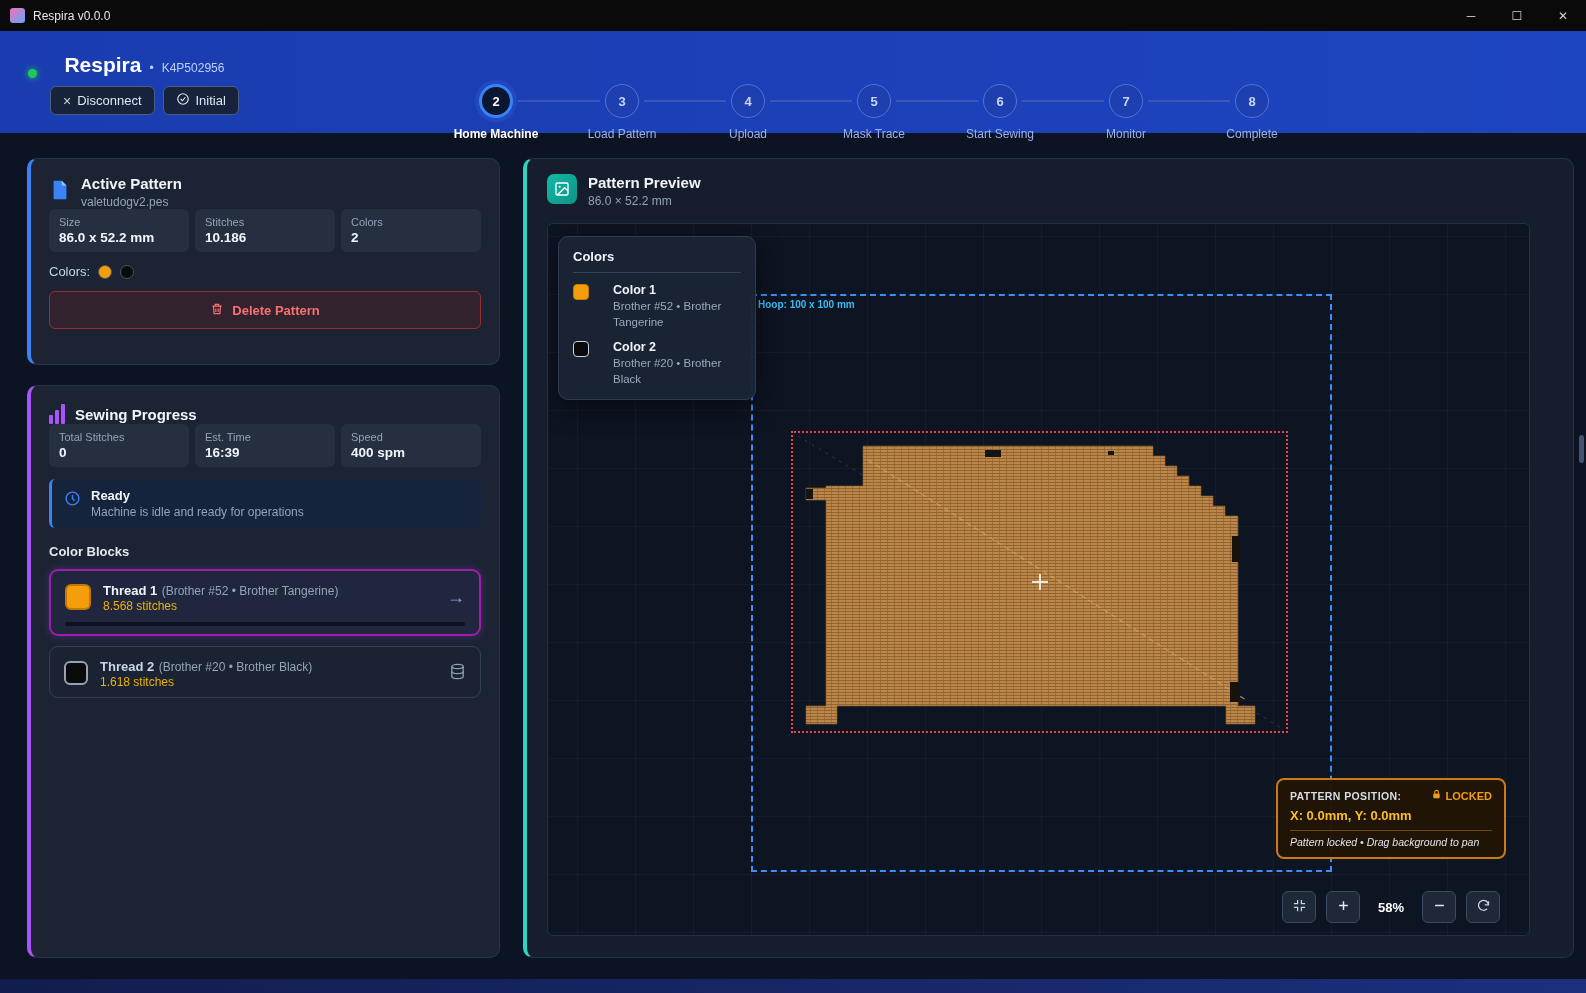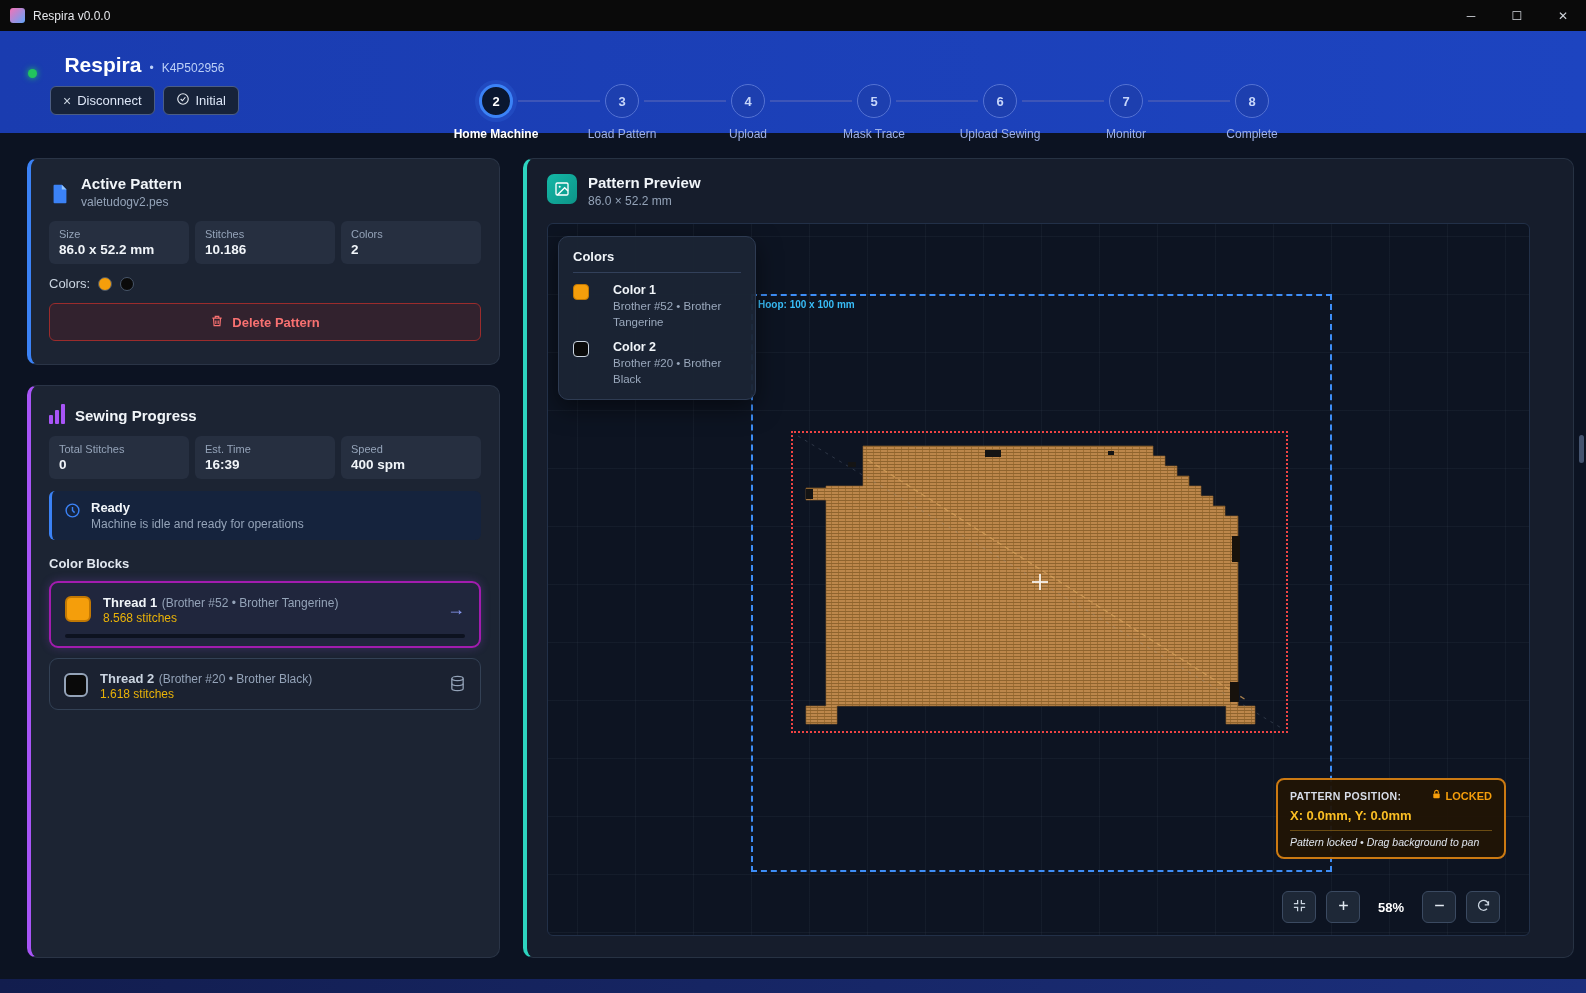--- a/index.html
+++ b/index.html
@@ -38,24 +38,24 @@
   .step.current .step-label { color:#ffffff; font-weight:bold; }
 
   
   .content { position:absolute; top:133px; left:0; right:0; bottom:0; background:#0c1322; }
   .card { background:#1c2433; border:1px solid #2a3446; border-radius:10px; }
 
   
   .left-col { position:absolute; left:27px; top:25px; width:473px; }
   .card-pattern { border-left:4px solid #3b82f6; height:207px; padding:16px 18px; margin-bottom:20px; overflow:hidden; }
   .card-sewing { border-left:4px solid #a855f7; height:573px; padding:16px 18px; overflow:hidden; }
-  .card-head { display:flex; align-items:flex-end; gap:10px; }
+  .card-head { display:flex; align-items:center; gap:10px; }
   .card-title { font-size:15px; font-weight:bold; color:#f1f5f9; }
   .card-sub { font-size:12px; color:#94a3b8; margin-top:3px; }
-  .stats-row { display:flex; gap:6px; margin-top:12px; }
+  .stats-row { display:flex; gap:6px; margin-top:0; }
   .stat-box { flex:1; background:#262f40; border-radius:6px; padding:7px 10px; }
   .stat-label { font-size:11px; color:#94a3b8; }
   .stat-value { font-size:13.5px; font-weight:bold; color:#f1f5f9; margin-top:2px; }
   .colors-row { display:flex; align-items:center; gap:8px; margin-top:12px; font-size:13px; color:#cbd5e1; }
   .color-dot { width:14px; height:14px; border-radius:50%; border:1px solid #475569; }
   .delete-btn { margin-top:12px; width:100%; height:38px; display:flex; align-items:center; justify-content:center; gap:8px;
     background:rgba(153,27,27,0.18); border:1px solid #9b2c2c; border-radius:6px; color:#f87171; font-size:13px; font-weight:bold; cursor:pointer; }
 
   .bars-icon { display:flex; align-items:flex-end; gap:2px; height:20px; margin-top:2px; }
   .bars-icon i { display:block; width:4px; background:#a855f7; border-radius:1px; }
@@ -168,21 +168,21 @@
       <div class="step pending">
         <div class="step-circle">4</div>
         <div class="step-label">Upload</div>
       </div>
       <div class="step pending">
         <div class="step-circle">5</div>
         <div class="step-label">Mask Trace</div>
       </div>
       <div class="step pending">
         <div class="step-circle">6</div>
-        <div class="step-label">Upload Sewing</div>
+        <div class="step-label">Start Sewing</div>
       </div>
       <div class="step pending">
         <div class="step-circle">7</div>
         <div class="step-label">Monitor</div>
       </div>
       <div class="step pending">
         <div class="step-circle">8</div>
         <div class="step-label">Complete</div>
       </div>
     </div>

